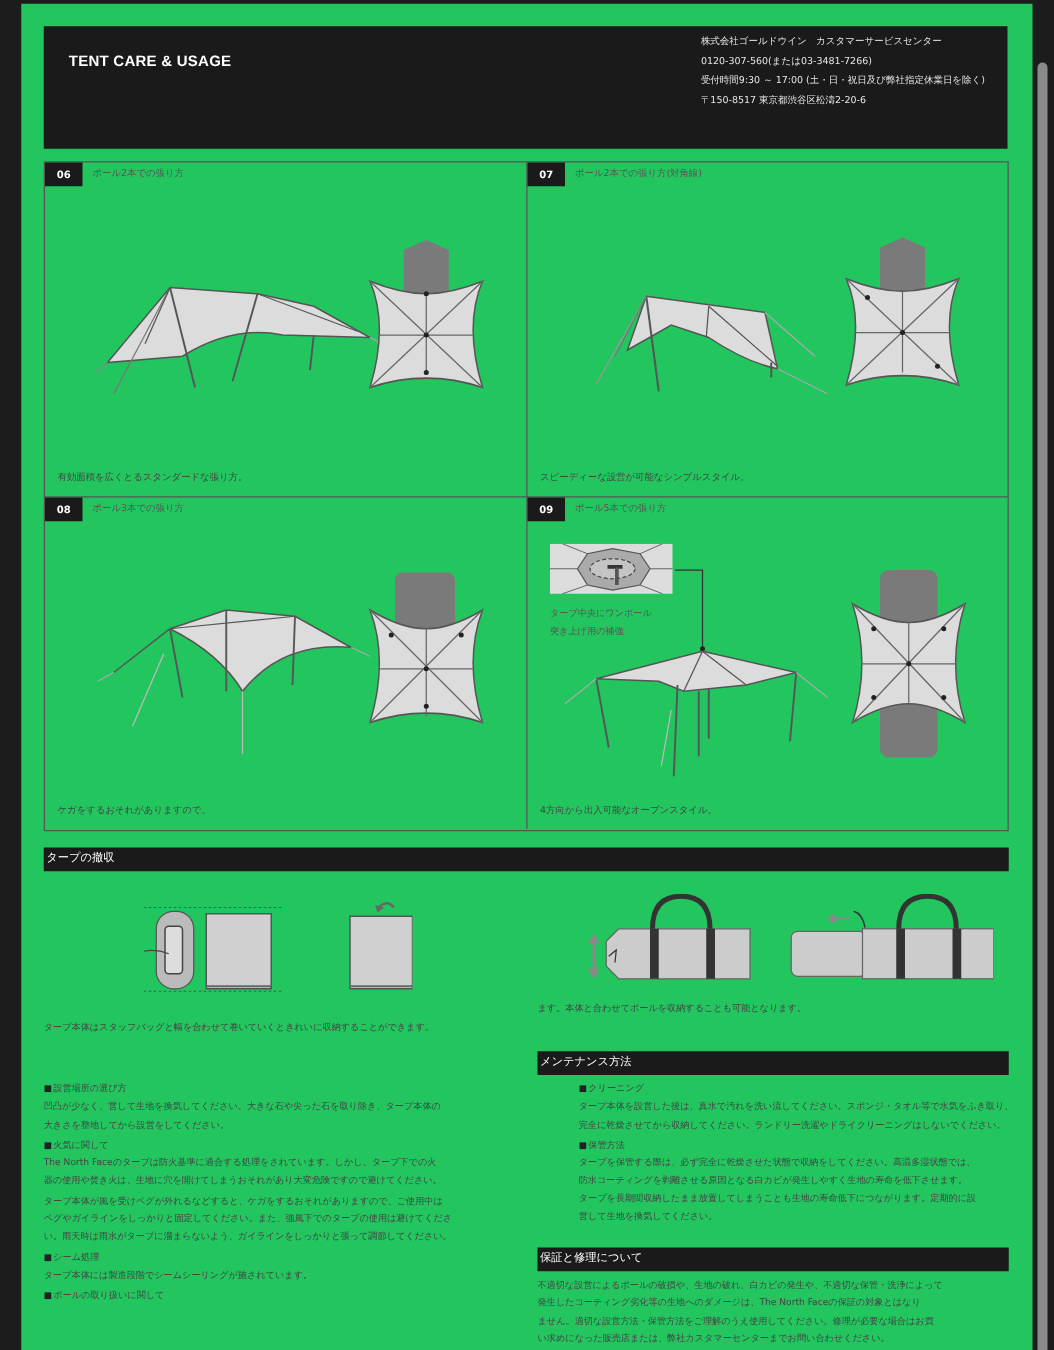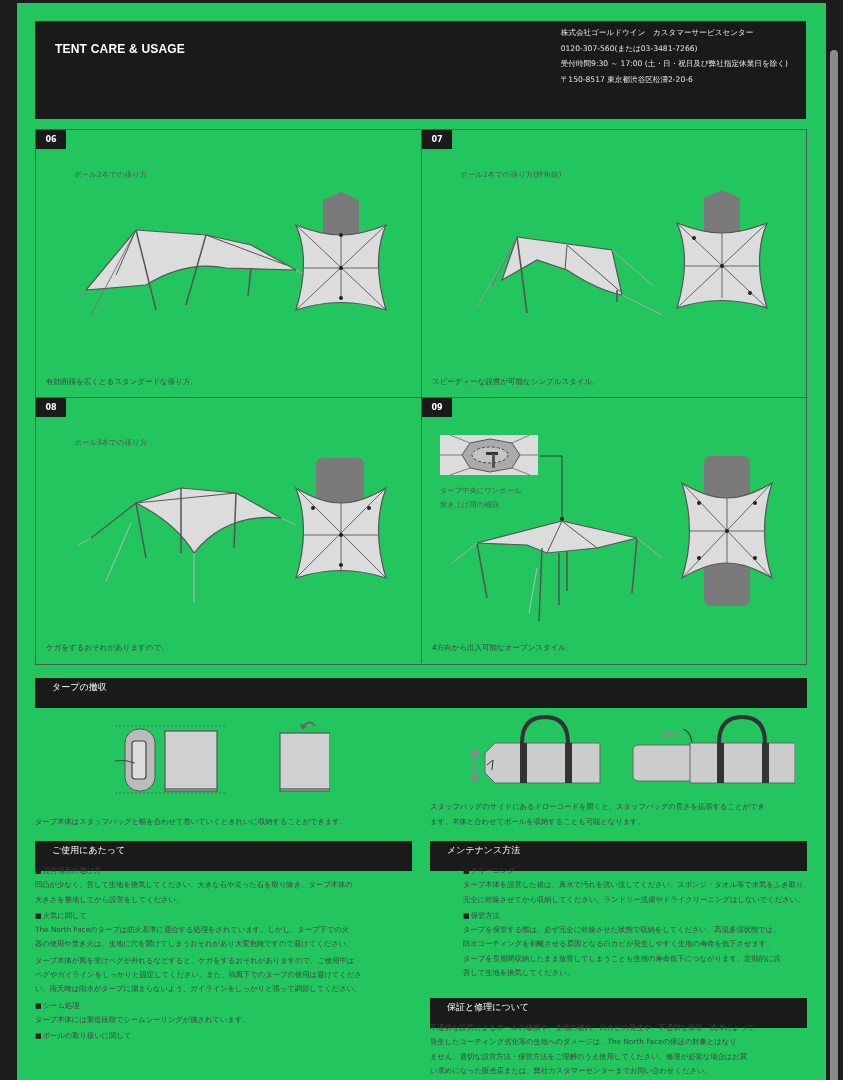--- a/index.html
+++ b/index.html
@@ -16,25 +16,25 @@
   .header .title { position: absolute; left: 20px; top: 21px; font-family: "Liberation Sans", sans-serif; font-weight: bold; font-size: 12px; letter-spacing: 0.2px; }
   .header .contact { position: absolute; right: 18px; top: 4px; text-align: left; font-size: 7.6px; line-height: 15.5px; color: #e6e6e6; }
 
   .grid { position: absolute; left: 18px; top: 126px; width: 772px; height: 536px; border: 1.5px solid #555; }
   .cell { position: absolute; width: 386px; height: 268px; }
   .cell.c0 { left: 0; top: 0; border-right: 1.5px solid #555; border-bottom: 1.5px solid #555; }
   .cell.c1 { left: 386px; top: 0; width: 384px; border-bottom: 1.5px solid #555; }
   .cell.c2 { left: 0; top: 268px; border-right: 1.5px solid #555; height: 265px; }
   .cell.c3 { left: 386px; top: 268px; width: 384px; height: 265px; }
   .cell .num { position: absolute; left: 0; top: 0; width: 30px; height: 19px; background: #1a1a1a; color: #fff; font-size: 8px; font-weight: bold; text-align: center; line-height: 19px; }
-  .cell .ctitle { position: absolute; left: 38px; top: 4px; font-size: 7.5px; color: #555; margin-top: 36px; }
+  .cell .ctitle { position: absolute; left: 38px; top: 4px; font-size: 7.5px; color: #555; }
   .cell .caption { position: absolute; left: 10px; bottom: 10px; font-size: 7.5px; color: #444; }
   .cell svg { position: absolute; }
 
-  .bar { position: absolute; height: 30px; background: #1a1a1a; color: #fff; font-size: 9px; line-height: 19px; padding-left: 17px; }
+  .bar { position: absolute; height: 19px; background: #1a1a1a; color: #fff; font-size: 9px; line-height: 19px; padding-left: 2px; }
   .bar.storage { left: 18px; top: 675px; width: 772px; }
   .bar.usage { left: 18px; top: 838px; width: 377px; }
   .bar.maint { left: 413px; top: 838px; width: 377px; }
   .bar.warranty { left: 413px; top: 995px; width: 377px; }
 
   .storage-illus { position: absolute; }
   .storage-text { position: absolute; font-size: 7.3px; color: #444; line-height: 14.5px; }
 
   .section-body { position: absolute; font-size: 7.3px; color: #444; line-height: 14.3px; }
   .section-body .sub { color: #444; }
@@ -228,25 +228,23 @@
       <rect x="168" y="30" width="60" height="36" rx="5" fill="#ccc" stroke="#666" stroke-width="1"></rect>
       <rect x="225" y="28" width="105" height="40" fill="#ccc" stroke="#666" stroke-width="1"></rect>
       <path d="M254,28 Q254,2 277,2 Q300,2 300,28" fill="none" stroke="#333" stroke-width="4"></path>
       <rect x="252" y="28" width="7" height="40" fill="#333"></rect>
       <rect x="297" y="28" width="7" height="40" fill="#333"></rect>
       <line x1="200" y1="20" x2="215" y2="20" stroke="#888" stroke-width="2"></line>
       <polygon points="196,20 203,16 203,24" fill="#888"></polygon>
       <path d="M218,14 Q225,16 227,27" fill="none" stroke="#333" stroke-width="1.2"></path>
     </svg>
     <div class="storage-text" style="left:413px;top:797px;">
-      <div>スタッフバッグのサイドにあるドローコードを開くと、スタッフバッグの長さを拡張することができ</div>
       <div>ます。本体と合わせてポールを収納することも可能となります。</div>
     </div>
 
-    <div class="bar usage">ご使用にあたって</div>
     <div class="section-body" style="left:18px;top:861px;width:380px;">
       <div class="item">
         <div class="sub">設営場所の選び方</div>
         <p>凹凸が少なく、営して生地を換気してください。大きな石や尖った石を取り除き、タープ本体の</p>
         <p>大きさを整地してから設営をしてください。</p>
       </div>
       <div class="item">
         <div class="sub">火気に関して</div>
         <p>The North Faceのタープは防火基準に適合する処理をされています。しかし、タープ下での火</p>
         <p>器の使用や焚き火は、生地に穴を開けてしまうおそれがあり大変危険ですので避けてください。</p>

